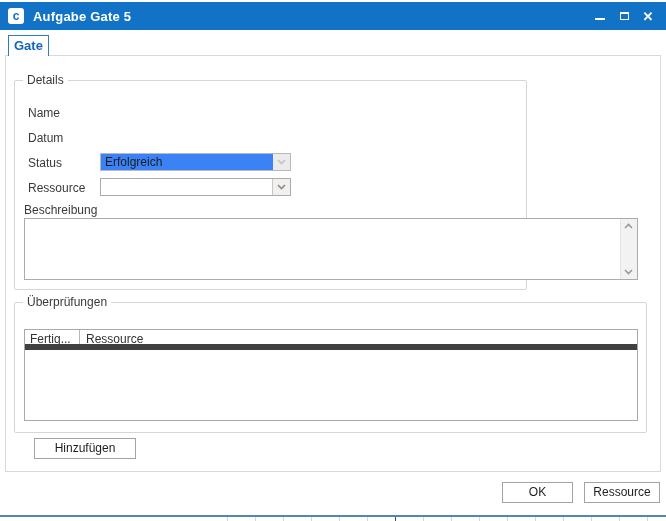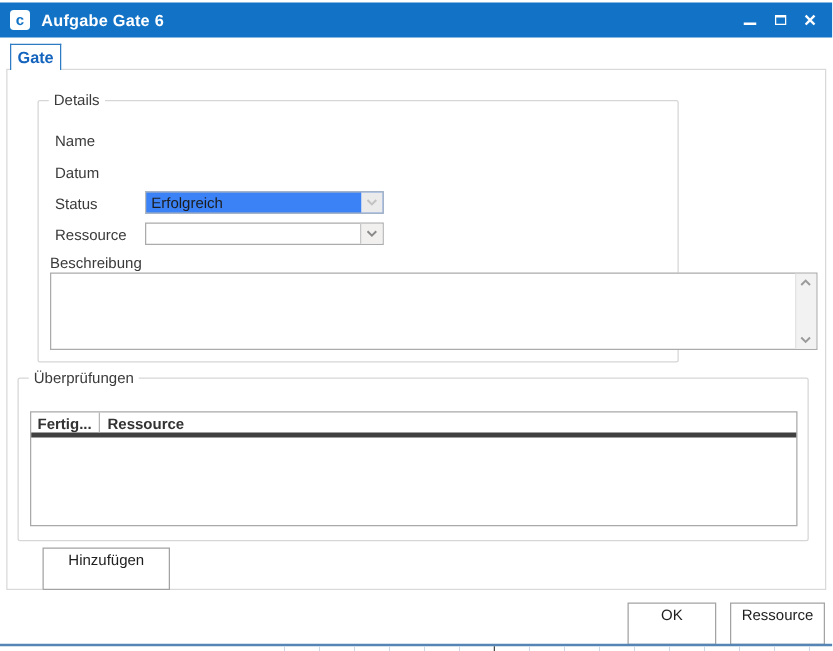--- a/index.html
+++ b/index.html
@@ -35,21 +35,21 @@
   .pane{
     position:absolute;left:5px;top:55px;width:656px;height:417px;
     border:1px solid #d9d9d9;box-sizing:border-box;background:#fff;
   }
   
   .group{position:absolute;border:1px solid #d6d6d6;border-radius:2px;box-sizing:border-box;}
   .group-label{
     position:absolute;top:-7px;left:8px;background:#fff;padding:0 4px;
     font-size:12px;color:#3a3a3a;line-height:13px;white-space:nowrap;
   }
-  #group-details{left:24px;top:24px;width:513px;height:210px;}
+  #group-details{left:8px;top:24px;width:513px;height:210px;}
   #group-checks{left:8px;top:246px;width:633px;height:131px;}
   .field-label{position:absolute;left:13px;font-size:12px;color:#3a3a3a;line-height:18px;}
   .text-input{
     position:absolute;left:85px;height:18px;box-sizing:border-box;
     border:1px solid #ababab;background:#fff;font-family:"Liberation Sans",sans-serif;
     font-size:12px;color:#1c1c1c;padding:0 4px;outline:none;
   }
   .combo{
     position:absolute;left:85px;width:191px;height:18px;box-sizing:border-box;
     border:1px solid #ababab;background:#fff;
@@ -76,28 +76,28 @@
     border-left:1px solid #e3e3e3;
   }
   .vscroll .arrow{position:absolute;left:3px;}
   .vscroll .arrow.up{top:4px;}
   .vscroll .arrow.down{bottom:4px;}
   
   .grid{
     position:absolute;left:9px;top:26px;width:614px;height:92px;
     border:1px solid #a9a9a9;background:#fff;box-sizing:border-box;
   }
-  .grid-header{height:20px;border-bottom:4px solid #404040;display:flex;box-sizing:border-box;font-weight:bold;}
+  .grid-header{height:20px;border-bottom:6px solid #404040;display:flex;box-sizing:border-box;}
   .grid-col{font-size:12px;color:#333;line-height:19px;padding-left:5px;box-sizing:border-box;overflow:hidden;white-space:nowrap;}
   .grid-col.c0{width:55px;border-right:1px solid #b6b6b6;flex:0 0 auto;}
   .grid-col.c1{flex:1 1 auto;padding-left:6px;}
   .grid-body{height:70px;}
   
   .btn{
-    position:absolute;height:34px;box-sizing:border-box;background:#fff;
+    position:absolute;height:21px;box-sizing:border-box;background:#fff;
     border:1px solid #a3a3a3;font-family:"Liberation Sans",sans-serif;
     font-size:12px;color:#1e1e1e;text-align:center;line-height:19px;cursor:default;
   }
   .btn.disabled{border-color:#dadada;color:#bdbdbd;}
   #btn-add{left:28px;top:382px;width:102px;}
   #btn-delete{left:158px;top:382px;width:102px;}
   #btn-ok{left:502px;top:482px;width:71px;}
   #btn-cancel{left:584px;top:482px;width:76px;}
   
   .bottom-edge{position:absolute;left:0;top:515px;width:666px;height:2px;background:#5585b5;}
@@ -107,21 +107,21 @@
   }
   .bottom-tick{position:absolute;top:517px;width:1px;height:4px;background:#4a4a4a;}
 </style>
 </head>
 <body>
 
 <div class="window">
 
   <div class="titlebar">
     <div class="app-icon">c</div>
-    <div class="title-text">Aufgabe Gate 6</div>
+    <div class="title-text">Aufgabe Gate 5</div>
   </div>
   <div class="win-controls">
     <div class="win-btn">
       <span class="min-glyph"></span>
     </div>
     <div class="win-btn">
       <span class="max-glyph"></span>
     </div>
     <div class="win-btn">
       <span class="close-glyph">✕</span>

